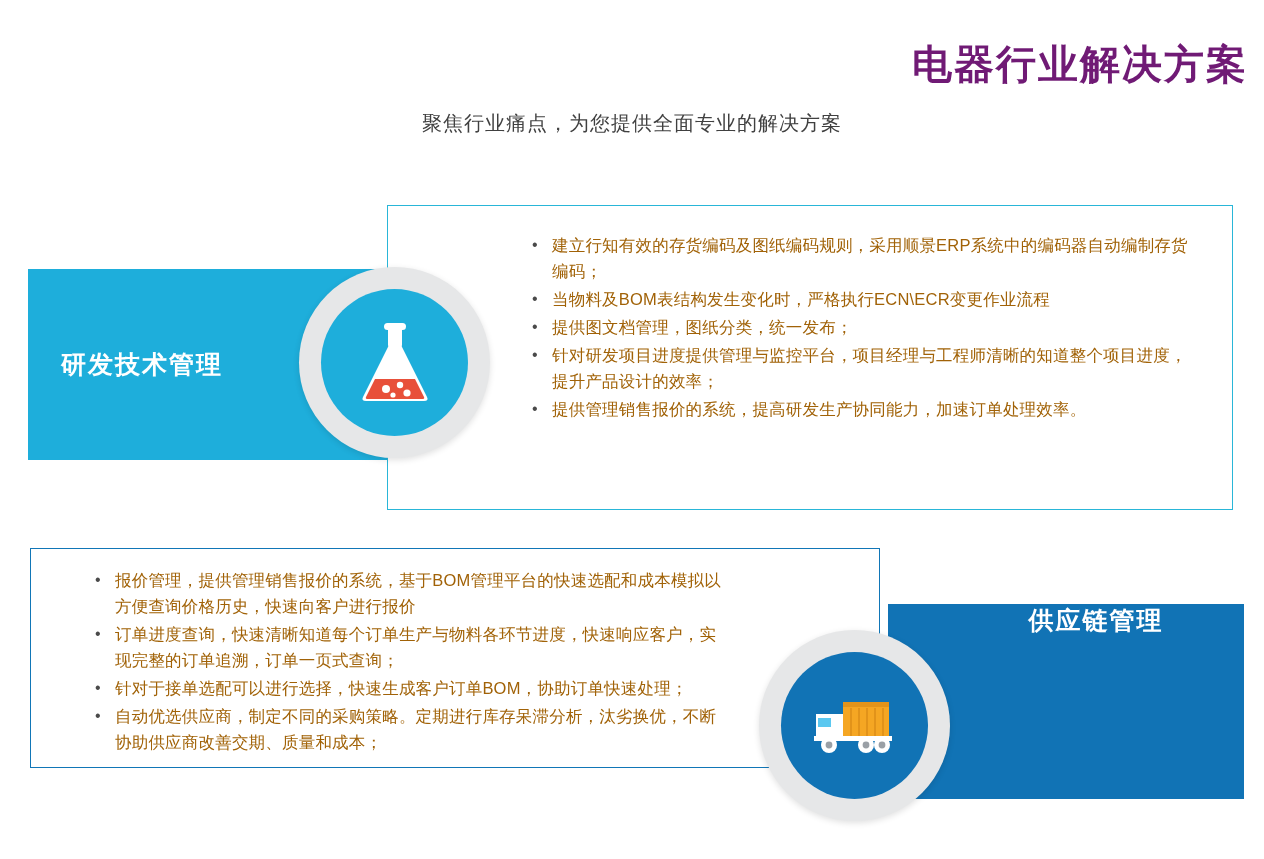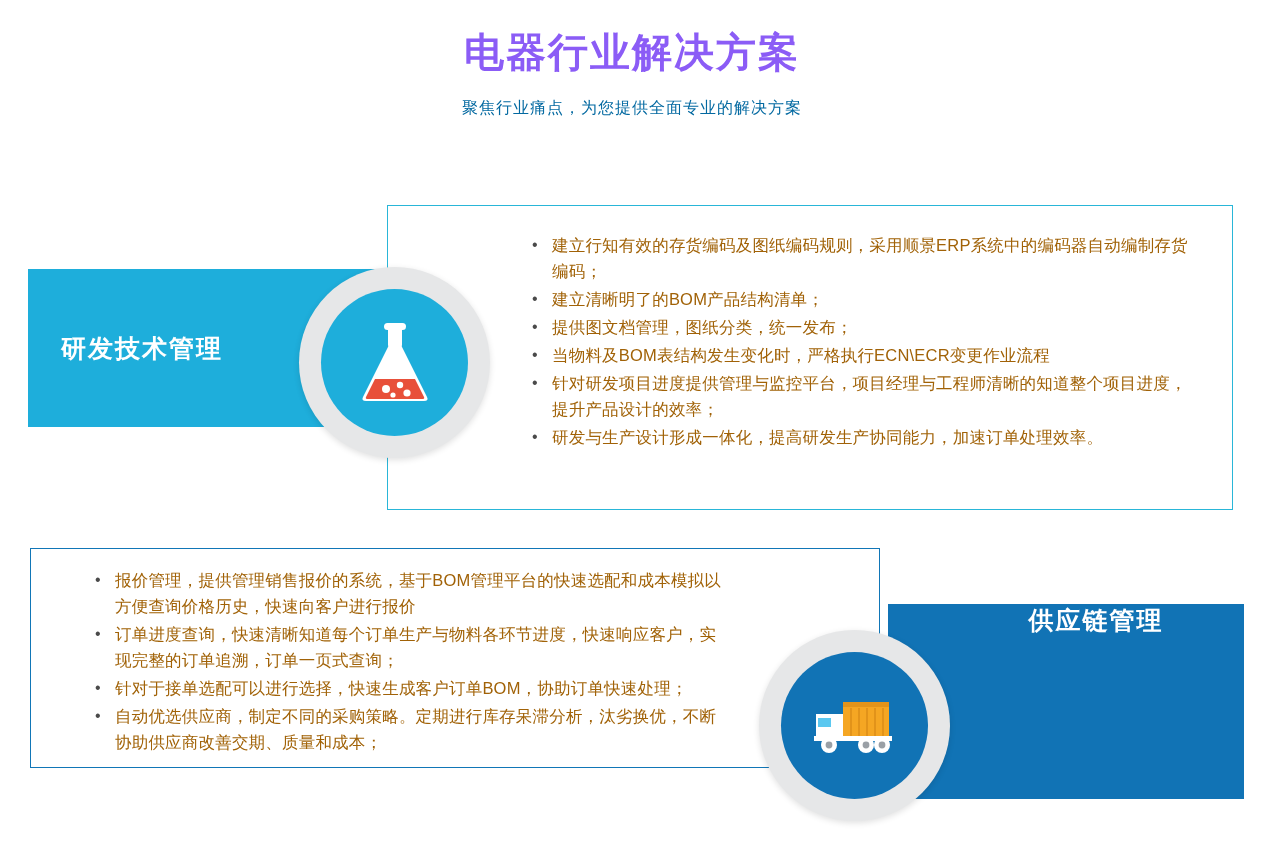--- a/index.html
+++ b/index.html
@@ -17,45 +17,46 @@
   }
 
   
   .header {
     text-align: center;
     padding-top: 22px;
   }
   .main-title {
     font-size: 40px;
     font-weight: bold;
-    color: #8b5cf6;
+    color: #701a75;
     letter-spacing: 2px;
-    margin: 4px;
+    margin: 16px;
     line-height: 1.3;
+    text-align: right;
   }
   .sub-title {
-    font-size: 16px;
-    color: #0369a1;
+    font-size: 20px;
+    color: #404040;
     margin-top: 20px;
     letter-spacing: 1px;
   }
 
   
   .section {
     position: absolute;
   }
 
   
   .sec1 { top: 205px; left: 0px; width: 1264px; height: 310px; }
   .sec1 .label-bar {
     position: absolute;
     left: 28px;
     top: 64px;
     width: 400px;
-    height: 158px;
+    height: 191px;
     background: #1eaedb;
     display: flex;
     align-items: center;
     box-sizing: border-box;
     padding-left: 33px;
   }
   .sec1 .label-bar .label-text {
     color: #ffffff;
     font-size: 25px;
     font-weight: bold;
@@ -169,25 +170,24 @@
 
 <div class="section sec1">
 
   <div class="label-bar">
     <span class="label-text">研发技术管理</span>
   </div>
 
   <div class="text-box">
     <ul class="bullets">
       <li>建立行知有效的存货编码及图纸编码规则，采用顺景ERP系统中的编码器自动编制存货编码；</li>
-      <li>建立清晰明了的BOM产品结构清单；</li>
+      <li>当物料及BOM表结构发生变化时，严格执行ECN\ECR变更作业流程</li>
       <li>提供图文档管理，图纸分类，统一发布；</li>
-      <li>当物料及BOM表结构发生变化时，严格执行ECN\ECR变更作业流程</li>
       <li>针对研发项目进度提供管理与监控平台，项目经理与工程师清晰的知道整个项目进度，提升产品设计的效率；</li>
-      <li>研发与生产设计形成一体化，提高研发生产协同能力，加速订单处理效率。</li>
+      <li>提供管理销售报价的系统，提高研发生产协同能力，加速订单处理效率。</li>
     </ul>
   </div>
 </div>
 
 <div class="circle-wrap c1">
   <div class="circle-inner">
     <span>
       <svg class="icon-svg" width="80" height="84" viewBox="0 0 80 84">
 
         <rect x="33" y="6" width="14" height="20" rx="2" fill="#ffffff"></rect>

